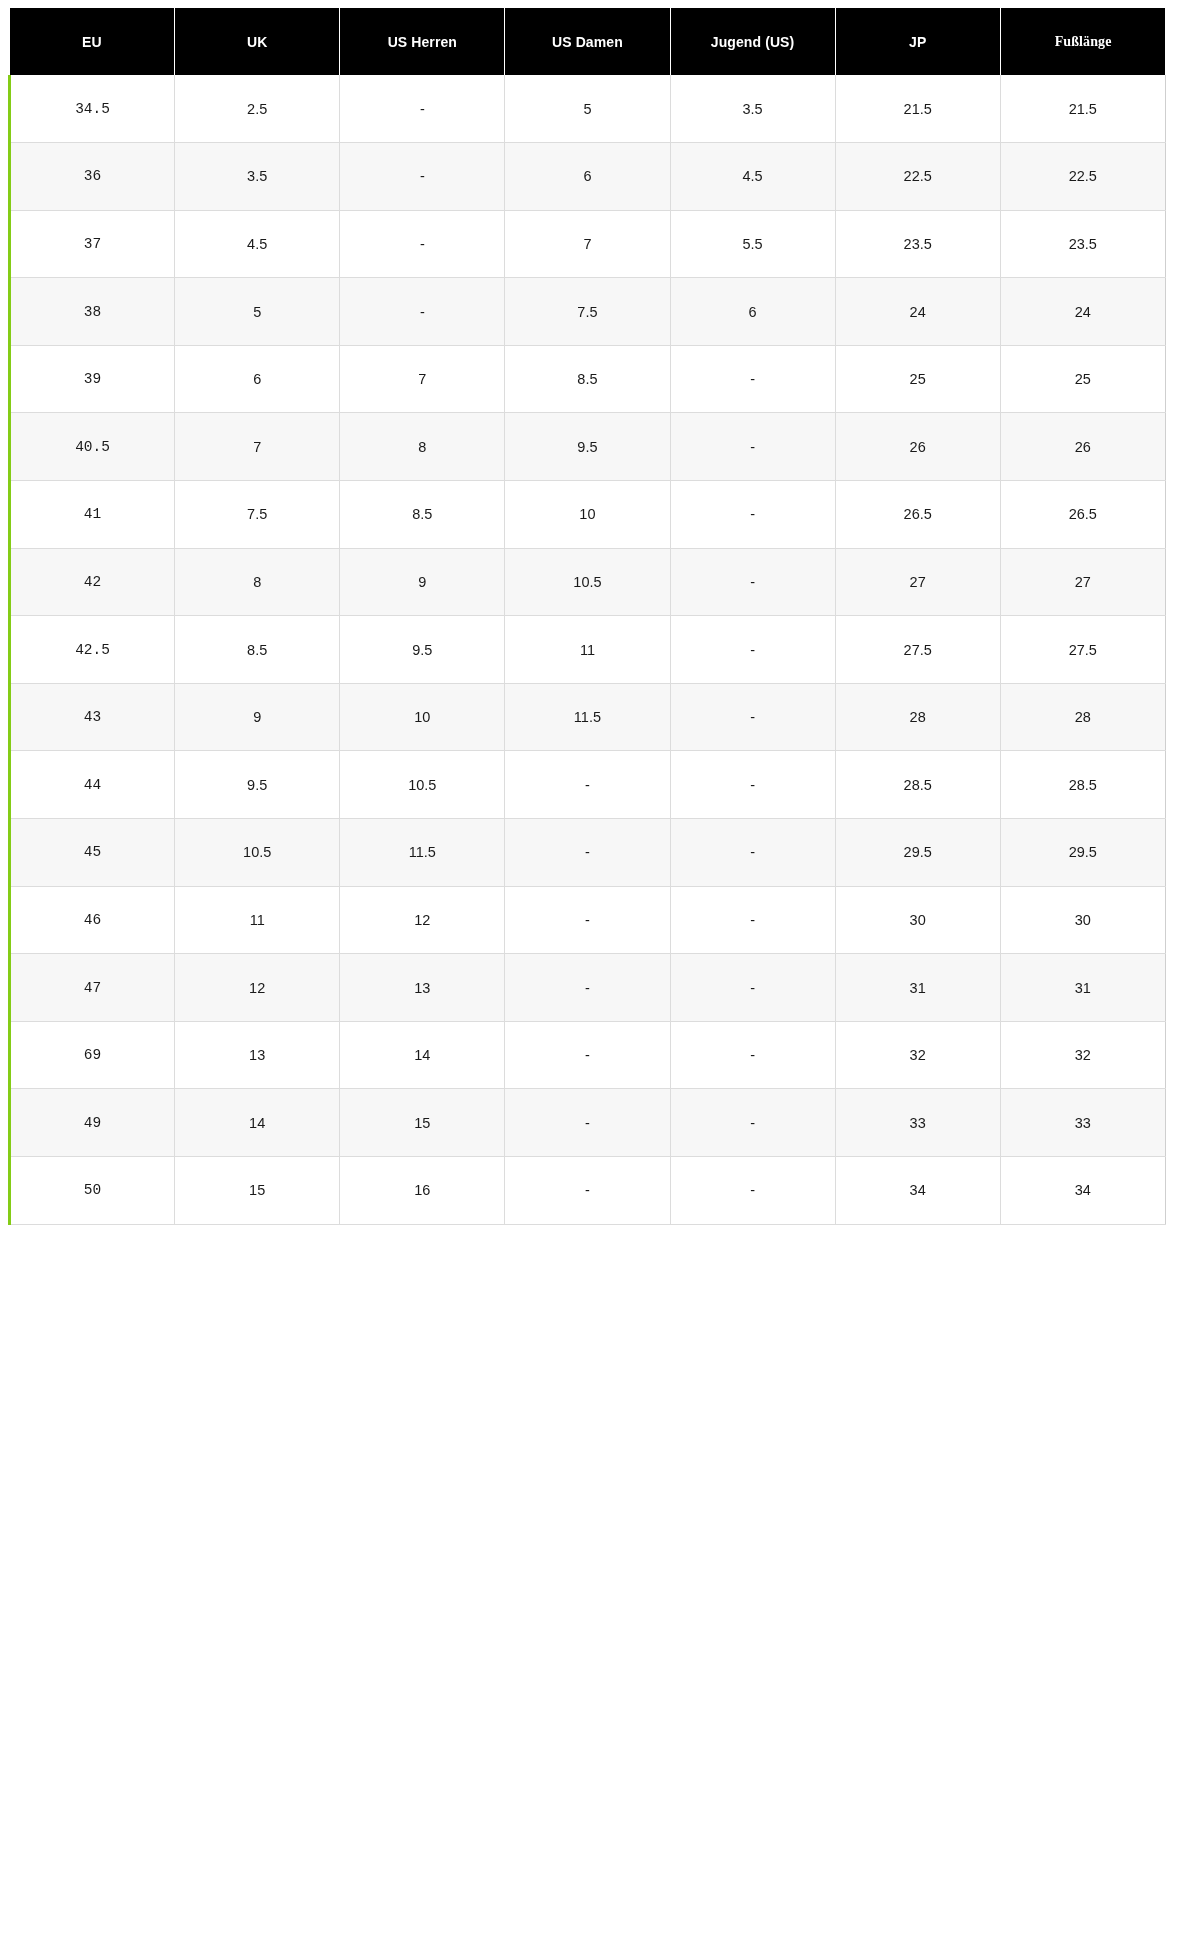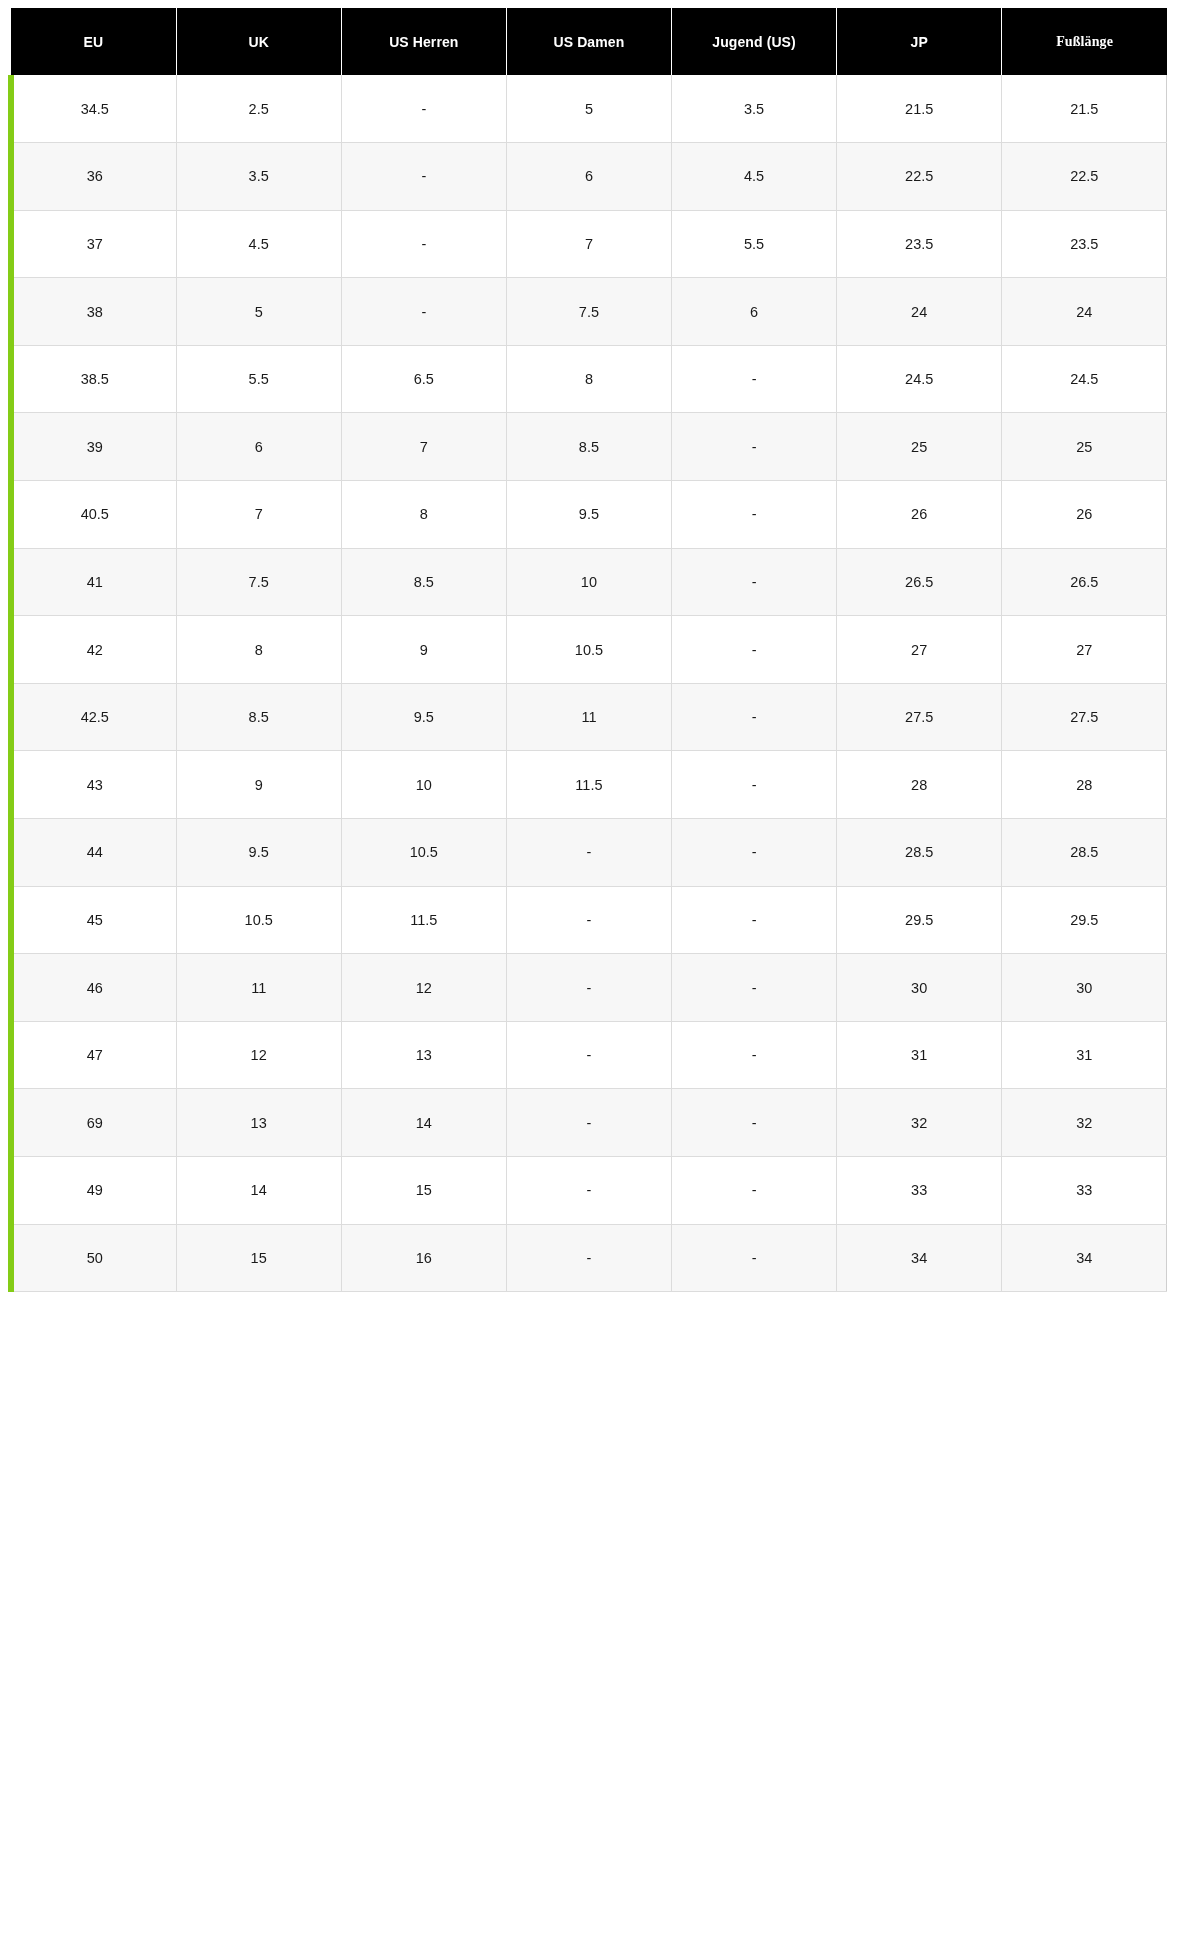--- a/index.html
+++ b/index.html
@@ -51,21 +51,21 @@
     height: 67.6px;
     text-align: center;
     vertical-align: middle;
     font-size: 14.5px;
     color: #1a1a1a;
     border-right: 1px solid #dcdcdc;
     border-bottom: 1px solid #dcdcdc;
     background: #ffffff;
     padding: 0 4px;
   }
-  tbody td:first-child { border-left: 6px solid #84cc16; }
+  tbody td:first-child { border-left: 3px solid #84cc16; font-family: Liberation Mono, monospace; }
   tbody td:last-child { border-right: 1px solid #cfcfcf; }
   tbody tr:nth-child(even) td { background: #f7f7f7; }
 
   
   .bottom-bar {
     position: absolute;
     left: 0;
     top: 1792px;
     width: 1182px;
     height: 96px;
@@ -166,29 +166,20 @@
             <td>23.5</td>
           </tr>
           <tr>
             <td>38</td>
             <td>5</td>
             <td>-</td>
             <td>7.5</td>
             <td>6</td>
             <td>24</td>
             <td>24</td>
-          </tr>
-          <tr>
-            <td>38.5</td>
-            <td>5.5</td>
-            <td>6.5</td>
-            <td>8</td>
-            <td>-</td>
-            <td>24.5</td>
-            <td>24.5</td>
           </tr>
           <tr>
             <td>39</td>
             <td>6</td>
             <td>7</td>
             <td>8.5</td>
             <td>-</td>
             <td>25</td>
             <td>25</td>
           </tr>

